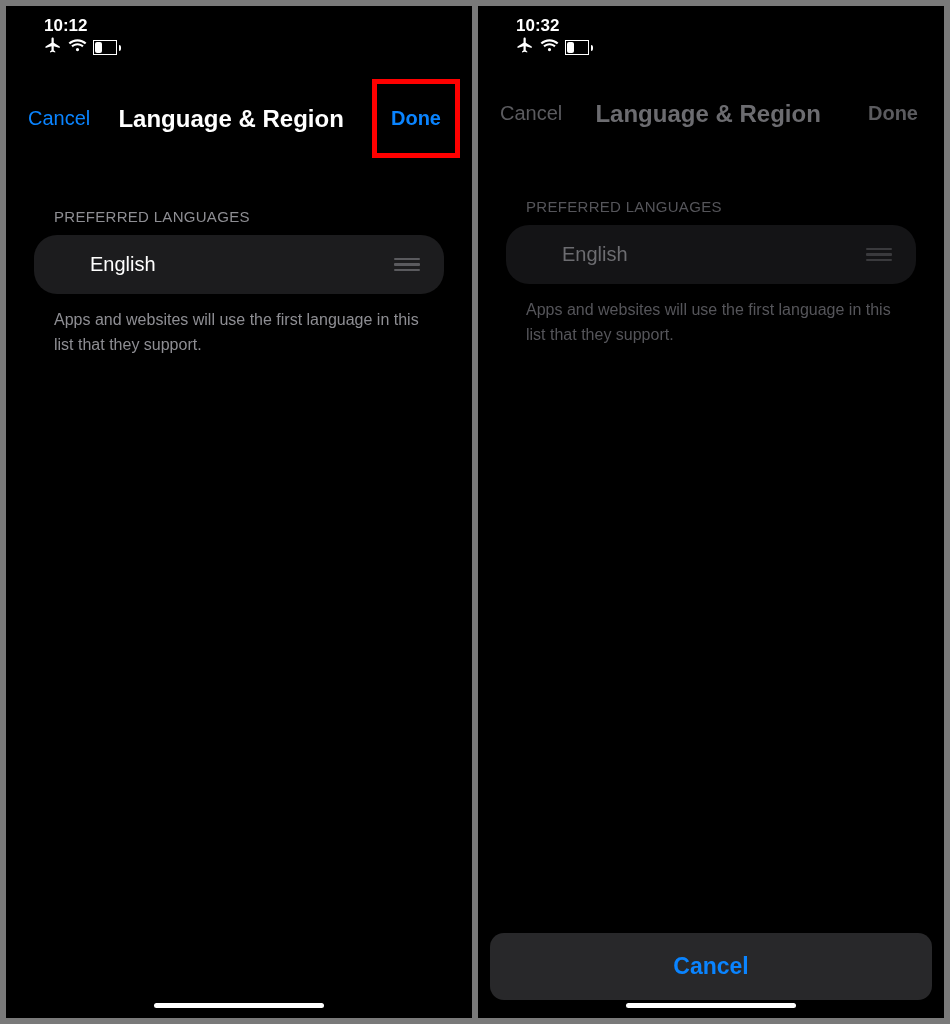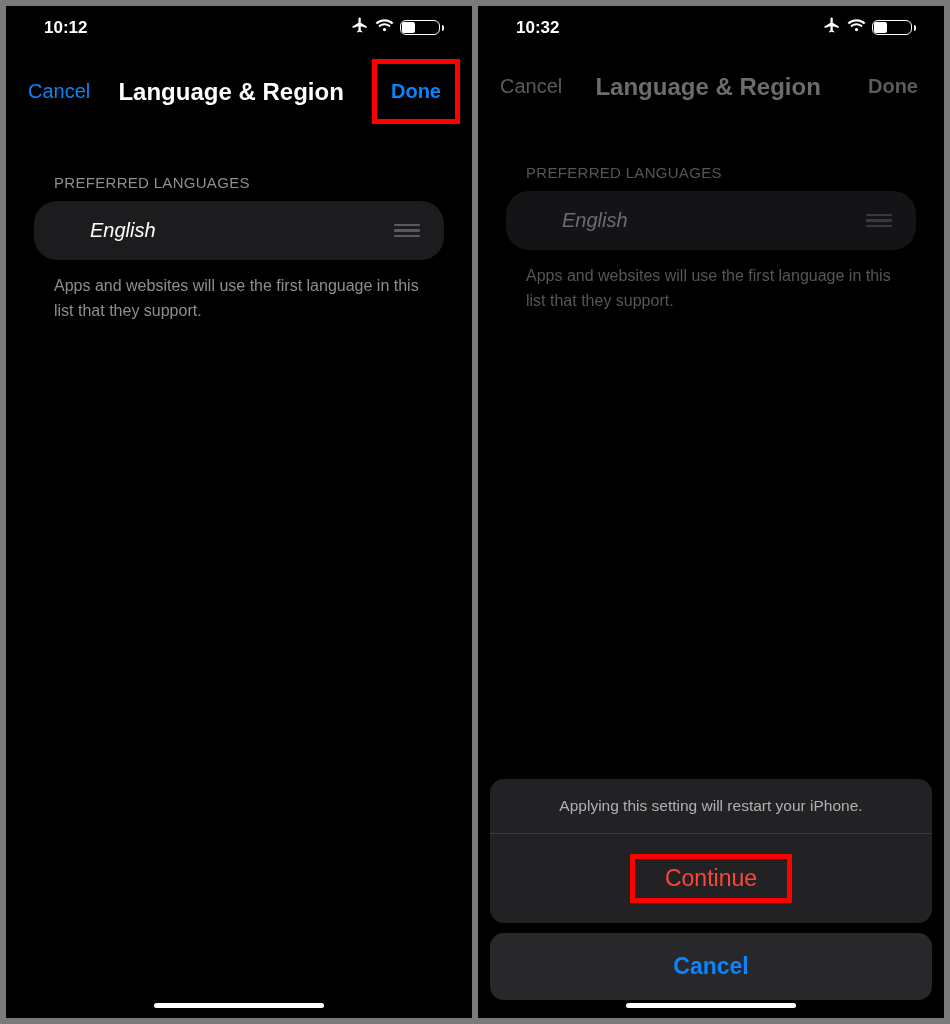--- a/index.html
+++ b/index.html
@@ -18,59 +18,59 @@
     border-radius: 0;
     position: relative;
     display: flex;
     flex-direction: column;
     overflow: hidden;
   }
   
   .status-bar {
     display: flex;
     justify-content: space-between;
-    align-items: center;
+    align-items: flex-start;
     padding: 10px 28px 6px 38px;
     color: #fff;
     font-size: 17px;
     font-weight: 600;
+    flex-direction: column;
   }
   .status-right { display: flex; align-items: center; gap: 6px; }
   .battery-wrap { display: flex; align-items: center; gap: 2px; }
   .battery-body {
-    width: 40px; height: 15px; border: 1.5px solid #fff; border-radius: 6px;
+    width: 24px; height: 15px; border: 1.5px solid #fff; border-radius: 0;
     position: relative; display: flex; align-items: center; padding: 1px;
   }
   .battery-fill { height: 100%; background: #fff; border-radius: 2px; width: 37%; }
   .battery-num { position: absolute; left: 0; right: 0; text-align: center; font-size: 10px; font-weight: 700; color:#000; mix-blend-mode: difference;}
   .battery-tip { width: 2px; height: 6px; background: #fff; border-radius: 0 2px 2px 0; }
   
   .nav {
     display: flex;
     justify-content: space-between;
     align-items: center;
     padding: 14px 12px 22px 22px;
     font-size: 20px;
   }
   .nav-left { color: #0a84ff; font-size: 20px; }
   .nav-title { color: #fff; font-weight: 600; font-size: 24px; }
-  .nav-right { color: #0a84ff; font-weight: 600; font-size: 20px; padding: 16px 14px; }
+  .nav-right { color: #0a84ff; font-weight: 600; font-size: 20px; padding: 23px 14px; }
   .highlight-box { border: 5px solid #ff0000; }
   
   .section-header {
     color: #8e8e93; font-size: 15px; letter-spacing: 0.3px;
     padding: 28px 32px 10px 48px;
   }
   .row {
     background: #1c1c1e;
     margin: 0 28px;
     border-radius: 23px;
     display: flex; align-items: center; justify-content: space-between;
     padding: 18px 24px 18px 56px;
-    font-style: italic;
   }
   .row-label { color: #fff; font-size: 20px; }
   .drag-handle {
     display: flex; flex-direction: column; gap: 3px;
   }
   .drag-handle span { width: 26px; height: 2.5px; background: #5a5a5e; border-radius: 1px; }
   .footer-note {
     color: #8e8e93; font-size: 16px; line-height: 1.55;
     padding: 14px 32px 0 48px;
   }
@@ -200,25 +200,19 @@
     <div class="row-label">English</div>
     <div class="drag-handle">
         <span></span>
         <span></span>
         <span></span>
       </div>
   </div>
   <div class="footer-note">Apps and websites will use the first language in this list that they support.</div>
 
   <div class="sheet">
-    <div class="sheet-group">
-      <div class="sheet-msg">Applying this setting will restart your iPhone.</div>
-      <div class="sheet-btn">
-        <span class="continue-highlight sheet-continue">Continue</span>
-      </div>
-    </div>
     <div class="sheet-cancel-wrap">
       <div class="sheet-btn sheet-cancel">Cancel</div>
     </div>
   </div>
 
   <div class="home-indicator"></div>
 </div>
 
 </body></html>

